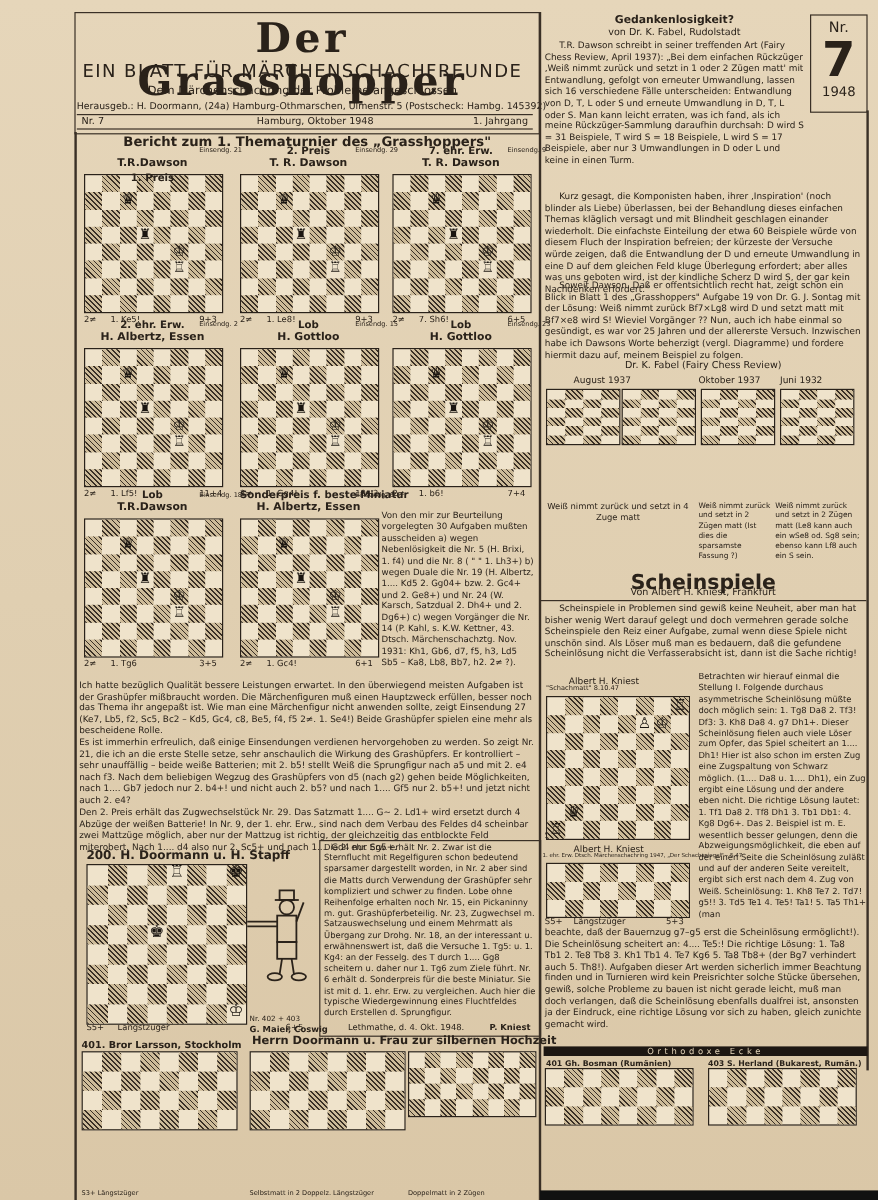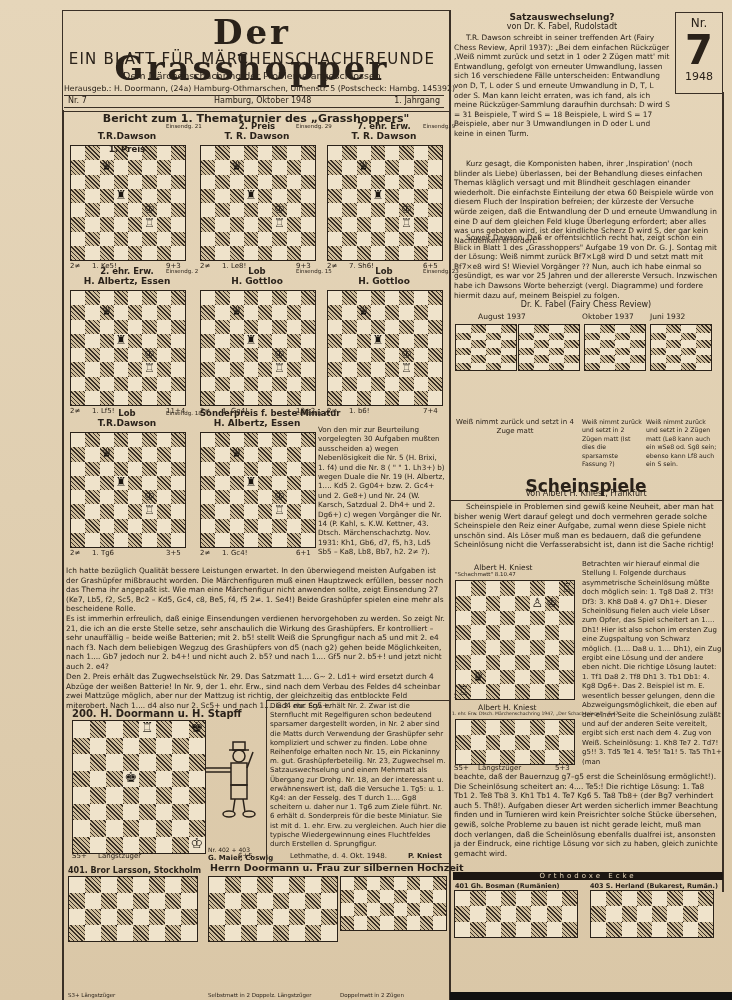--- a/index.html
+++ b/index.html
@@ -99,21 +99,21 @@
 <div class="abs txt" style="left:270px;top:702px;width:178px;font-size:7px;line-height:9.2px;">Die 2. ehr. Erw. erhält Nr. 2. Zwar ist die Sternflucht mit Regelfiguren schon bedeutend sparsamer dargestellt worden, in Nr. 2 aber sind die Matts durch Verwendung der Grashüpfer sehr kompliziert und schwer zu finden. Lobe ohne Reihenfolge erhalten noch Nr. 15, ein Pickaninny m. gut. Grashüpferbeteilig. Nr. 23, Zugwechsel m. Satzauswechselung und einem Mehrmatt als Übergang zur Drohg. Nr. 18, an der interessant u. erwähnenswert ist, daß die Versuche 1. Tg5: u. 1. Kg4: an der Fesselg. des T durch 1.... Gg8 scheitern u. daher nur 1. Tg6 zum Ziele führt. Nr. 6 erhält d. Sonderpreis für die beste Miniatur. Sie ist mit d. 1. ehr. Erw. zu vergleichen. Auch hier die typische Wiedergewinnung eines Fluchtfeldes durch Erstellen d. Sprungfigur.</div>
 <div class="cap" style="left:290px;top:852px;">Lethmathe, d. 4. Okt. 1948.</div>
 <div class="cap" style="left:408px;top:852px;font-weight:bold;">P. Kniest</div>
 
 <div class="cap" style="left:68px;top:866px;font-size:8px;font-weight:bold;">401. Bror Larsson, Stockholm</div>
 <div class="cap" style="left:210px;top:862px;font-size:9.5px;font-weight:bold;">Herrn Doormann u. Frau zur silbernen Hochzeit</div>
 <div class="cap" style="left:68px;top:992px;font-size:5.5px;"><span>S3+</span> <span>Längstzüger</span></div>
 <div class="cap" style="left:208px;top:992px;font-size:5.5px;">Selbstmatt in 2 Doppelz. Längstzüger</div>
 <div class="cap" style="left:340px;top:992px;font-size:5.5px;">Doppelmatt in 2 Zügen</div>
 
-<div class="abs head center" style="left:452px;top:12px;width:220px;font-size:9px;">Satzauswechselung?</div>
+<div class="abs head center" style="left:452px;top:12px;width:220px;font-size:9px;">Gedankenlosigkeit?</div>
 <div class="abs center" style="left:452px;top:22px;width:220px;font-size:8px;">von Dr. K. Fabel, Rudolstadt</div>
 <div class="abs txt" style="left:454px;top:33px;width:218px;text-indent:12px;">T.R. Dawson schreibt in seiner treffenden Art (Fairy Chess Review, April 1937): „Bei dem einfachen Rückzüger ,Weiß nimmt zurück und setzt in 1 oder 2 Zügen matt' mit Entwandlung, gefolgt von erneuter Umwandlung, lassen sich 16 verschiedene Fälle unterscheiden: Entwandlung von D, T, L oder S und erneute Umwandlung in D, T, L oder S. Man kann leicht erraten, was ich fand, als ich meine Rückzüger-Sammlung daraufhin durchsah: D wird S = 31 Beispiele, T wird S = 18 Beispiele, L wird S = 17 Beispiele, aber nur 3 Umwandlungen in D oder L und keine in einen Turm.</div>
 <div class="abs txt" style="left:454px;top:159px;width:265px;text-indent:12px;">Kurz gesagt, die Komponisten haben, ihrer ,Inspiration' (noch blinder als Liebe) überlassen, bei der Behandlung dieses einfachen Themas kläglich versagt und mit Blindheit geschlagen einander wiederholt. Die einfachste Einteilung der etwa 60 Beispiele würde von diesem Fluch der Inspiration befreien; der kürzeste der Versuche würde zeigen, daß die Entwandlung der D und erneute Umwandlung in eine D auf dem gleichen Feld kluge Überlegung erfordert; aber alles was uns geboten wird, ist der kindliche Scherz D wird S, der gar kein Nachdenken erfordert."</div>
 <div class="abs txt" style="left:454px;top:233px;width:265px;text-indent:12px;">Soweit Dawson. Daß er offentsichtlich recht hat, zeigt schon ein Blick in Blatt 1 des „Grasshoppers" Aufgabe 19 von Dr. G. J. Sontag mit der Lösung: Weiß nimmt zurück Bf7×Lg8 wird D und setzt matt mit Bf7×e8 wird S! Wieviel Vorgänger ?? Nun, auch ich habe einmal so gesündigt, es war vor 25 Jahren und der allererste Versuch. Inzwischen habe ich Dawsons Worte beherzigt (vergl. Diagramme) und fordere hiermit dazu auf, meinem Beispiel zu folgen.</div>
 <div class="abs center" style="left:452px;top:300px;width:268px;font-size:8px;">Dr. K. Fabel (Fairy Chess Review)</div>
 <div class="cap" style="left:478px;top:312px;font-size:7.5px;">August 1937</div>
 <div class="cap" style="left:582px;top:312px;font-size:7.5px;">Oktober 1937</div>
 <div class="cap" style="left:650px;top:312px;font-size:7.5px;">Juni 1932</div>
 <div class="abs txt center" style="left:452px;top:418px;width:126px;font-size:7px;line-height:9px;">Weiß nimmt zurück und setzt in 4 Zuge matt</div>
 <div class="abs txt" style="left:582px;top:418px;width:62px;font-size:6.2px;line-height:8.4px;">Weiß nimmt zurück und setzt in 2 Zügen matt (Ist dies die sparsamste Fassung ?)</div>

